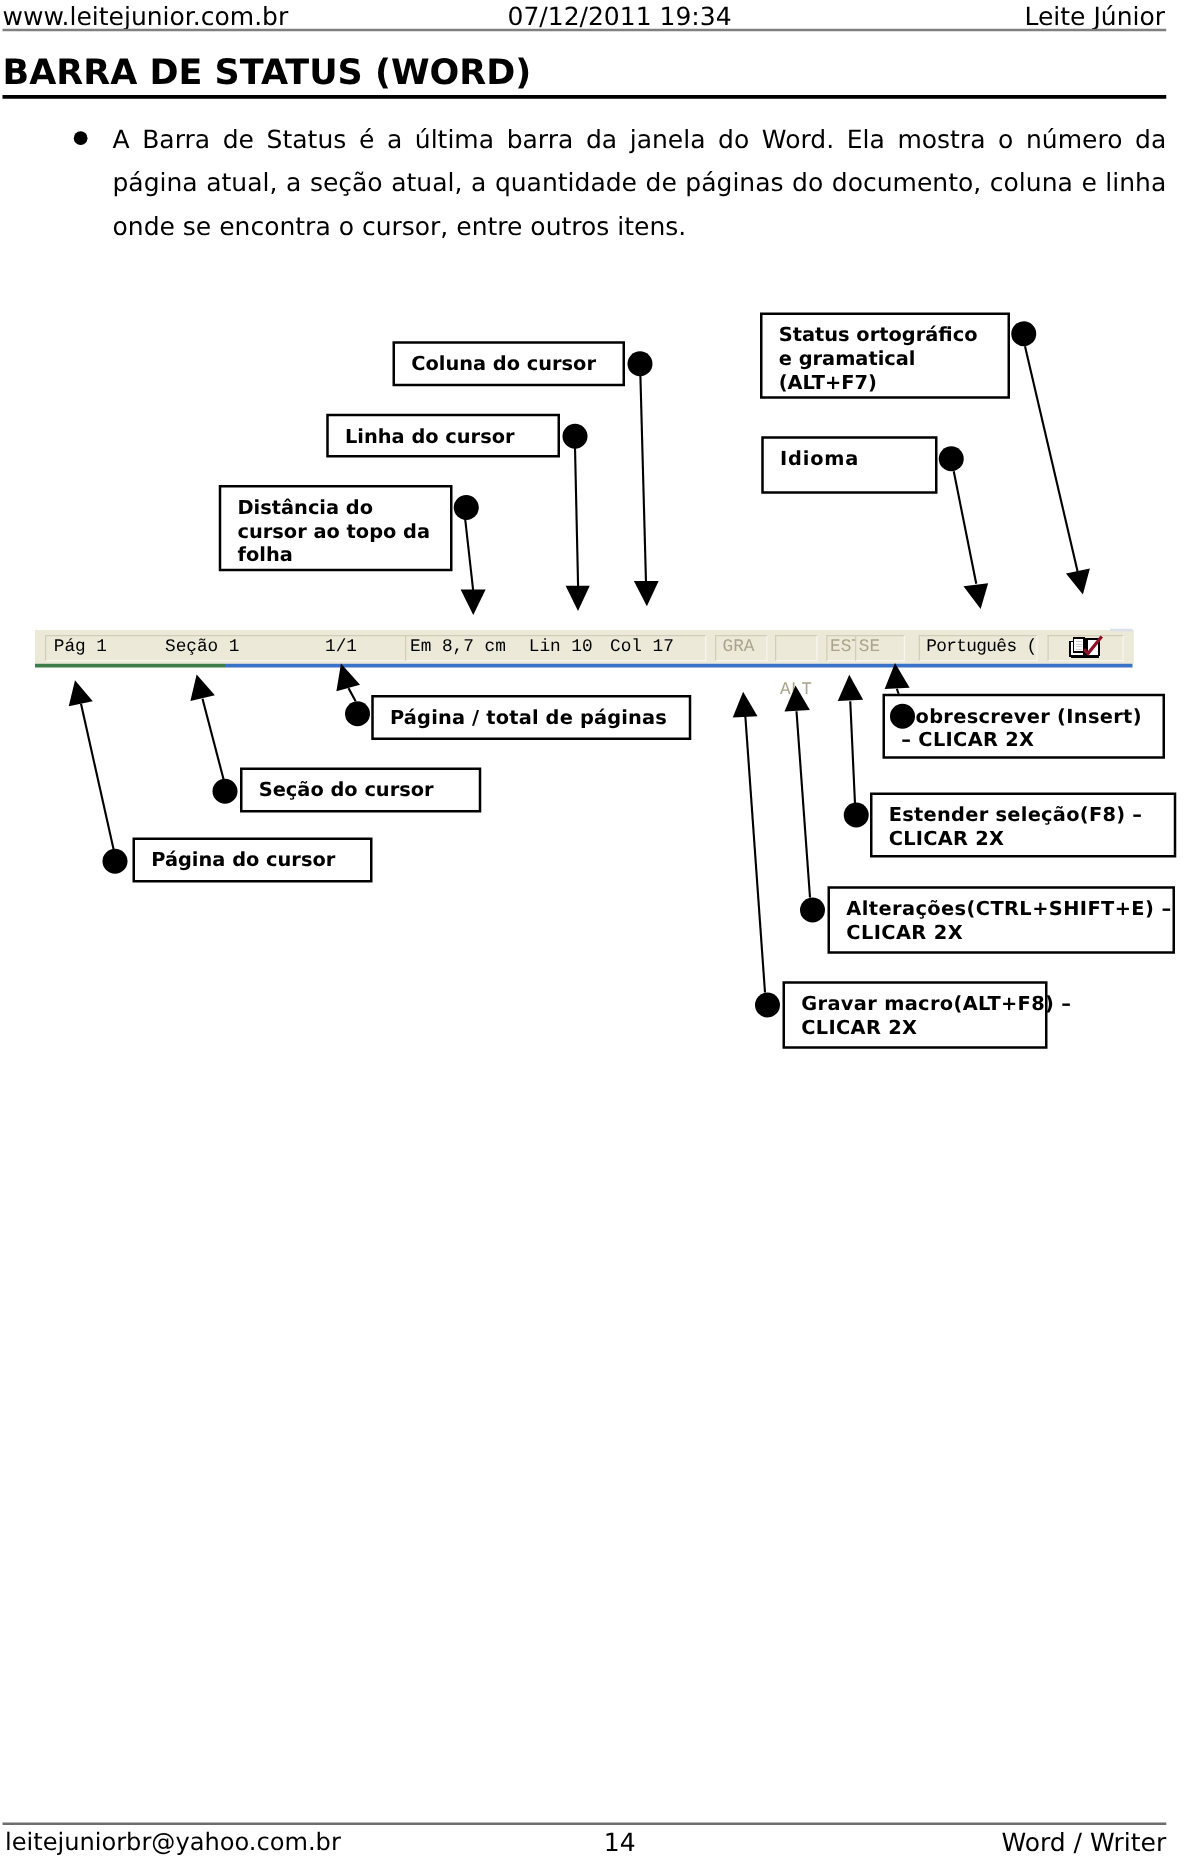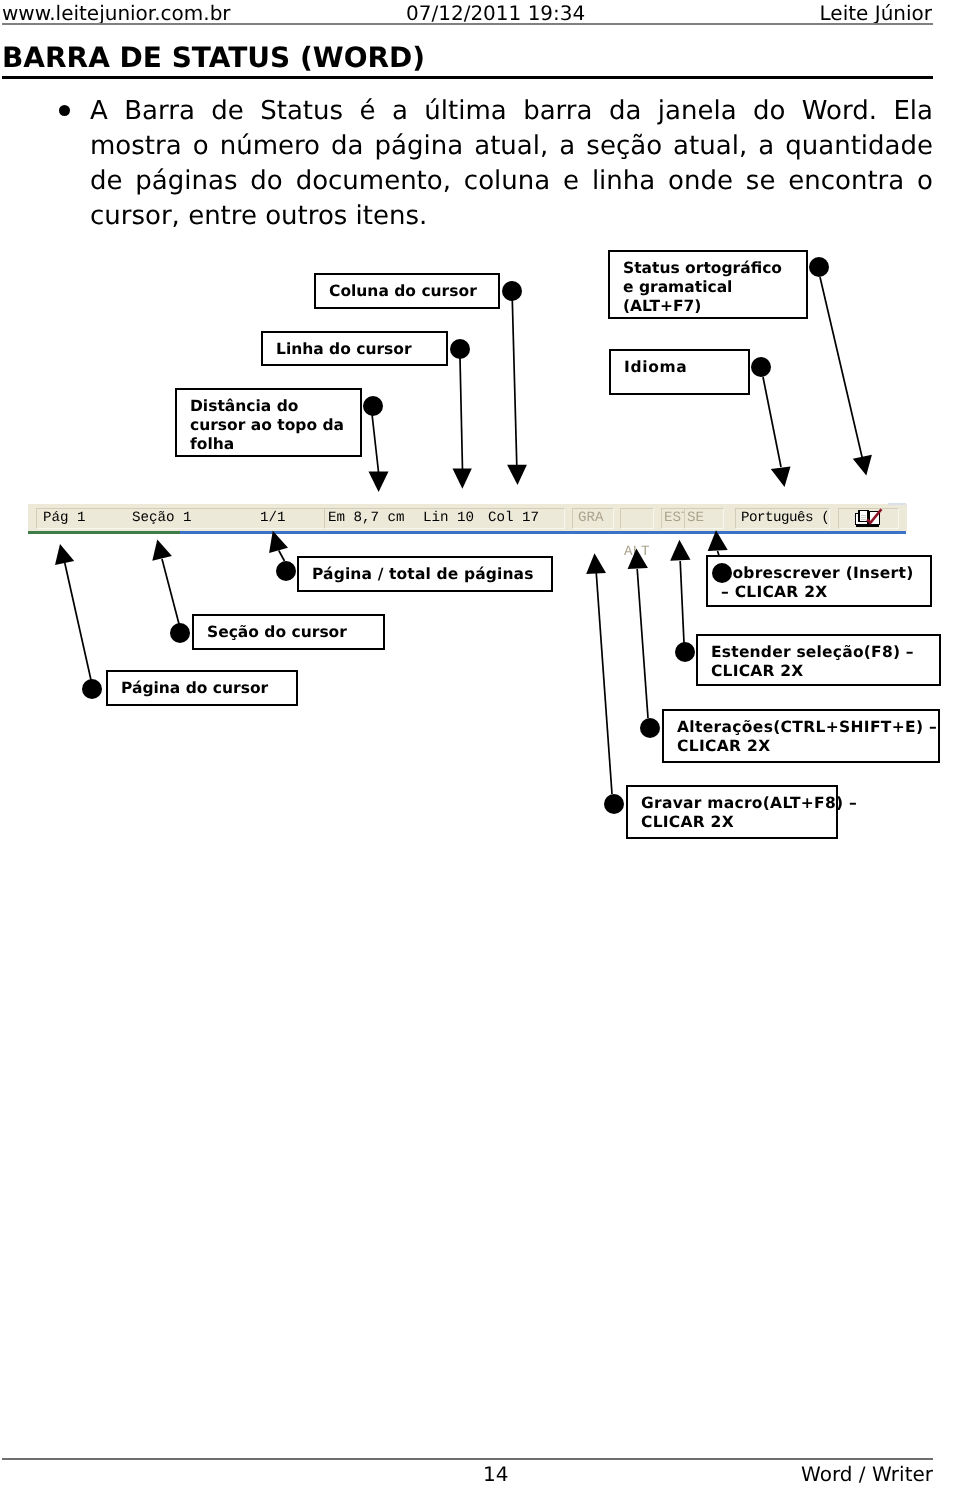--- a/index.html
+++ b/index.html
@@ -17,21 +17,21 @@
   #header-rule{position:absolute;left:2px;top:23px;width:931px;height:2px;background:#808080;}
 
   
   #page-title{left:2px;top:41px;font-size:28px;font-weight:bold;line-height:34px;
               letter-spacing:0px;white-space:nowrap;}
   #title-rule{left:2px;top:76px;width:931px;height:3px;background:#000;}
 
   
   #body-list{left:61px;top:94px;width:872px;}
   #bullet{left:-2px;top:11px;width:11px;height:11px;border-radius:50%;background:#000;}
-  #body-text{left:29px;top:0px;width:843px;font-size:26px;line-height:35px;
+  #body-text{left:29px;top:0px;width:843px;font-size:20px;line-height:35px;
              text-align:justify;}
 
   .callout{position:absolute;border:2px solid #000;background:#fff;box-sizing:border-box;
            font-size:15.5px;font-weight:bold;line-height:19px;white-space:pre;
            padding:7px 0 0 13px;z-index:3;}
   .dot{position:absolute;border-radius:50%;background:#000;z-index:4;}
   #leaders{position:absolute;left:0;top:0;width:960px;height:1486px;z-index:2;}
 
   
   #co-coluna      {left:314px;top:273px;width:186px;height:36px;}
@@ -247,15 +247,16 @@
       <path d="M12.2 11.4 L15.4 14.8 L26.4 1.2" fill="none" stroke="#8d1127" stroke-width="2.6" stroke-linecap="butt" stroke-linejoin="miter"></path>
     </svg>
   </div>
   <div id="sb-grip"></div>
   <div id="sb-underline-green"></div>
   <div id="sb-underline-blue"></div>
 </div>
 
 <div class="abs" id="footer-rule"></div>
 <div class="abs" id="footer">
+  <div class="fl" id="footer-email">leitejuniorbr@yahoo.com.br</div>
   <div class="fl" id="footer-page">14</div>
   <div class="fl" id="footer-app">Word / Writer</div>
 </div>
 
 </body></html>

